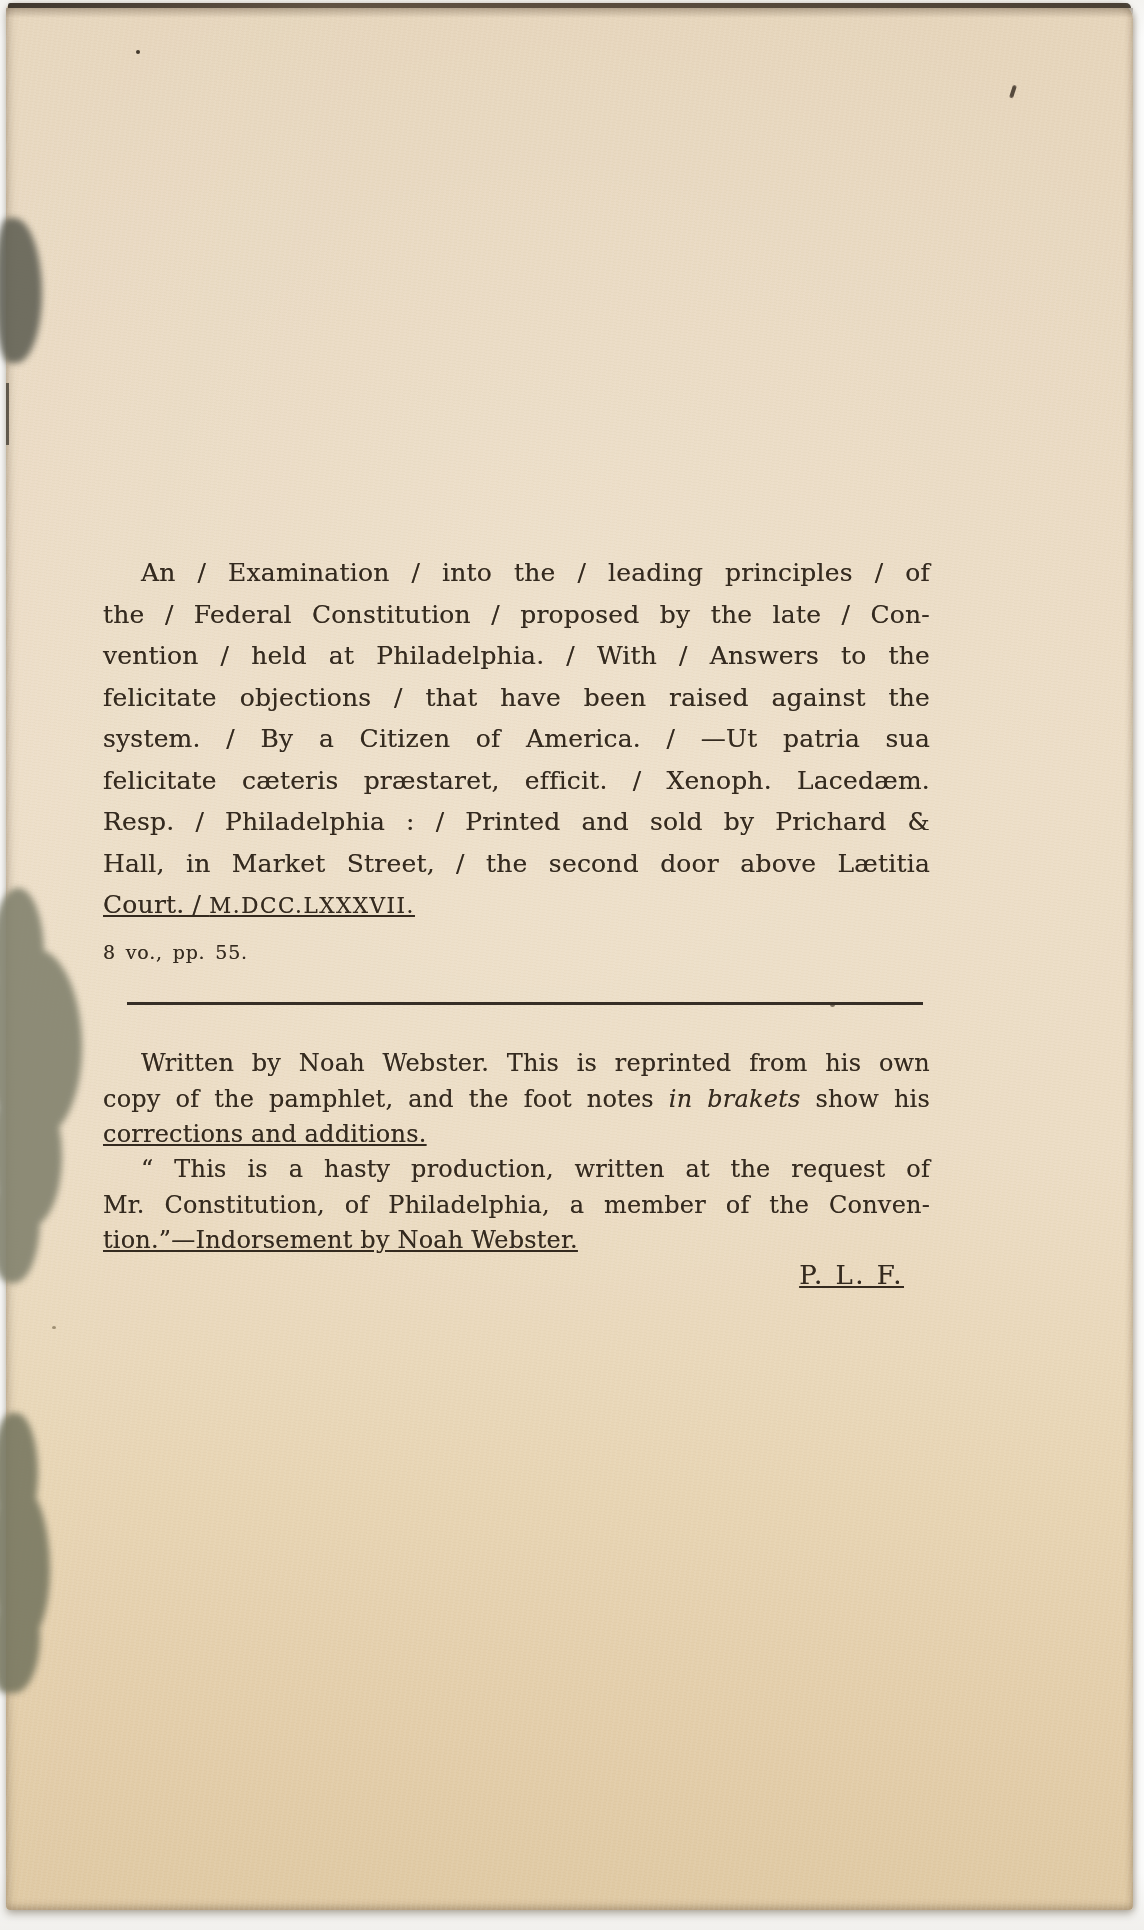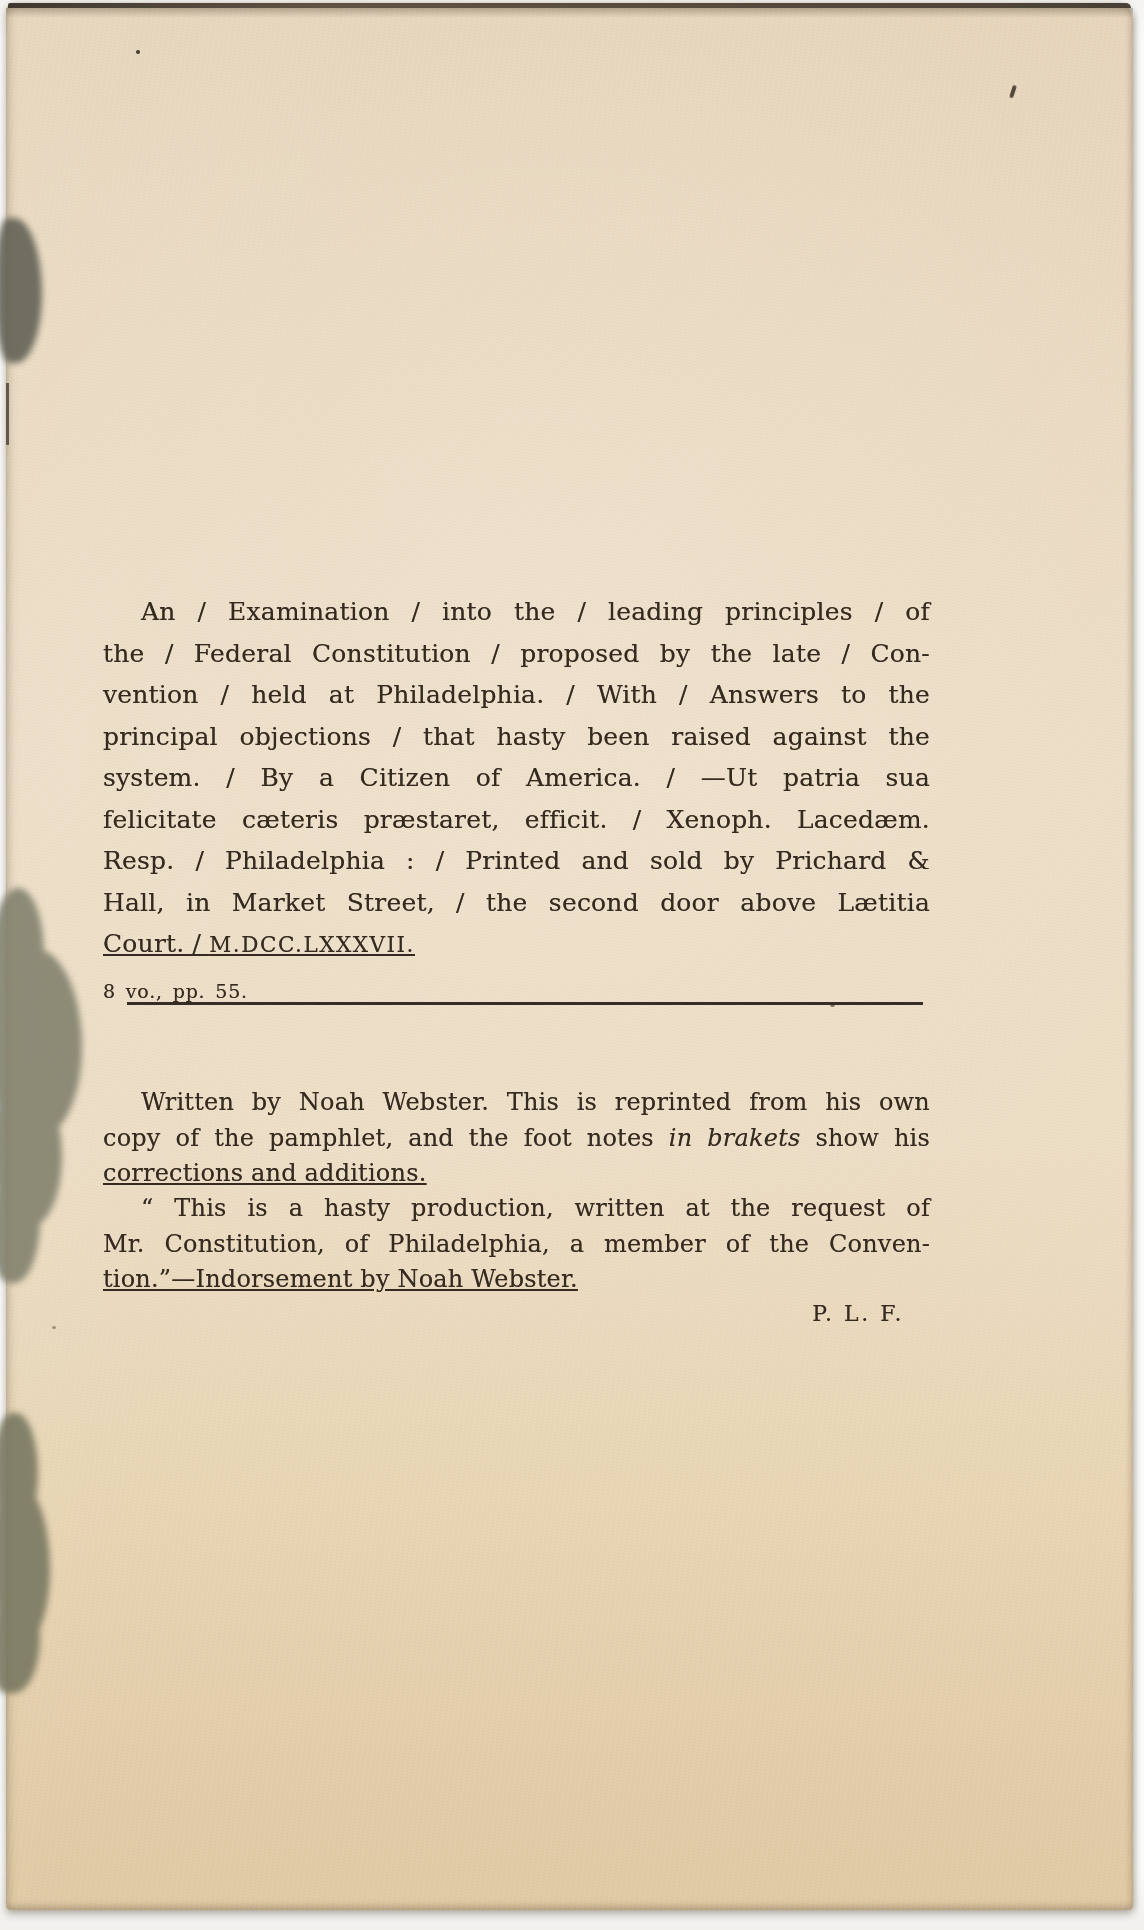--- a/index.html
+++ b/index.html
@@ -44,21 +44,21 @@
   .blob{position:absolute;}
   .sA{background:#5f5f53;}
   .sB{background:#80806c;}
   .sC{background:#76765f;}
   .edge-line{
     position:absolute;left:0;top:380px;width:3px;height:62px;
     background:rgba(60,55,45,0.75);filter:blur(0.6px);
   }
   .speck{position:absolute;}
   
-  .ink{color:#342a1f;text-shadow:0 0 0.5px rgba(52,42,31,0.55);margin-top:39px;}
+  .ink{color:#342a1f;text-shadow:0 0 0.5px rgba(52,42,31,0.55);}
   .block{position:absolute;left:97px;width:827px;}
   .line{
     text-align:justify;text-align-last:justify;text-justify:inter-word;
     letter-spacing:0.2px;height:41.5px;line-height:41.5px;font-size:25px;
   }
   .entry{top:549px;}
   .note .line{height:35.5px;line-height:35.5px;font-size:24px;}
   .line.first{text-indent:38px;}
   .line.last{text-align:left;text-align-last:left;text-decoration:underline;}
   .roman{font-size:0.86em;letter-spacing:1.5px;}
@@ -67,21 +67,21 @@
     top:938px;text-align:left;font-size:19px;letter-spacing:0.8px;word-spacing:3px;
   }
   .rule{
     position:absolute;left:121px;top:999px;width:796px;height:3px;
     background:#362e26;filter:blur(0.3px);
   }
   .note1{top:1043px;}
   .note2{top:1149px;}
   .signature{
     top:1257px;text-align:right;padding-right:26px;box-sizing:border-box;
-    font-size:22px;letter-spacing:2.5px;line-height:30px;
+    font-size:26px;letter-spacing:2.5px;line-height:30px;text-decoration:underline;
   }
 </style>
 </head>
 <body>
 
 <div class="photo">
 
   <div class="page">
     <div class="texture"></div>
     <div class="top-edge"></div>
@@ -101,21 +101,21 @@
 
     <div class="speck" style="left:130px;top:47px;width:4px;height:4px;background:#43392c;border-radius:50%;"></div>
     <div class="speck" style="left:1005px;top:82px;width:3.5px;height:13px;background:#55493c;border-radius:2px;transform:rotate(18deg);"></div>
     <div class="speck" style="left:824px;top:1000px;width:5px;height:4px;background:#4a3e30;opacity:.7;border-radius:50%;"></div>
     <div class="speck" style="left:46px;top:1323px;width:4px;height:3px;background:#6b5b40;opacity:.6;border-radius:50%;"></div>
 
     <div class="block entry ink">
       <div class="line first">An / Examination / into the / leading principles / of</div>
       <div class="line">the / Federal Constitution / proposed by the late / Con-</div>
       <div class="line">vention / held at Philadelphia. / With / Answers to the</div>
-      <div class="line">principal objections / that hasty been raised against the</div>
+      <div class="line">felicitate objections / that have been raised against the</div>
       <div class="line">system. / By a Citizen of America. / —Ut patria sua</div>
       <div class="line">felicitate cæteris præstaret, efficit. / Xenoph. Lacedæm.</div>
       <div class="line">Resp. / Philadelphia : / Printed and sold by Prichard &amp;</div>
       <div class="line">Hall, in Market Street, / the second door above Lætitia</div>
       <div class="line last">
         <span>Court. / </span><span class="roman">M.DCC.LXXXVII.</span>
       </div>
     </div>
 
     <div class="block collation ink">8 vo., pp. 55.</div>

